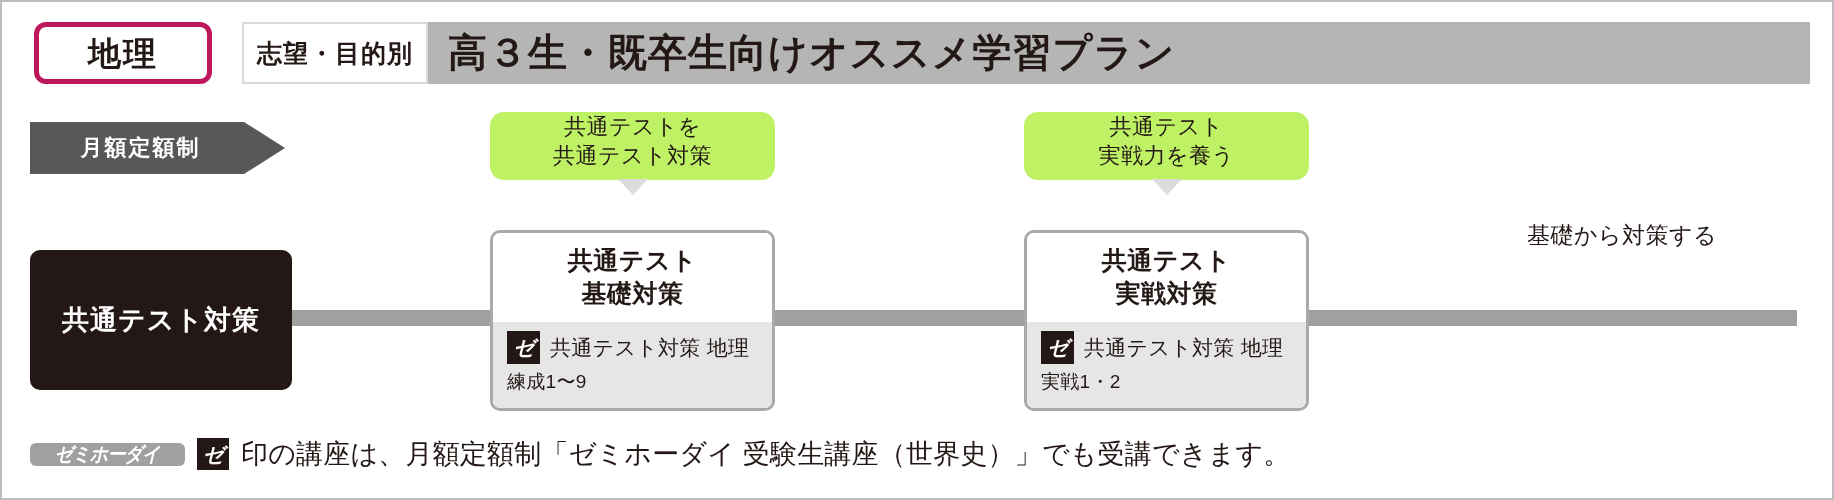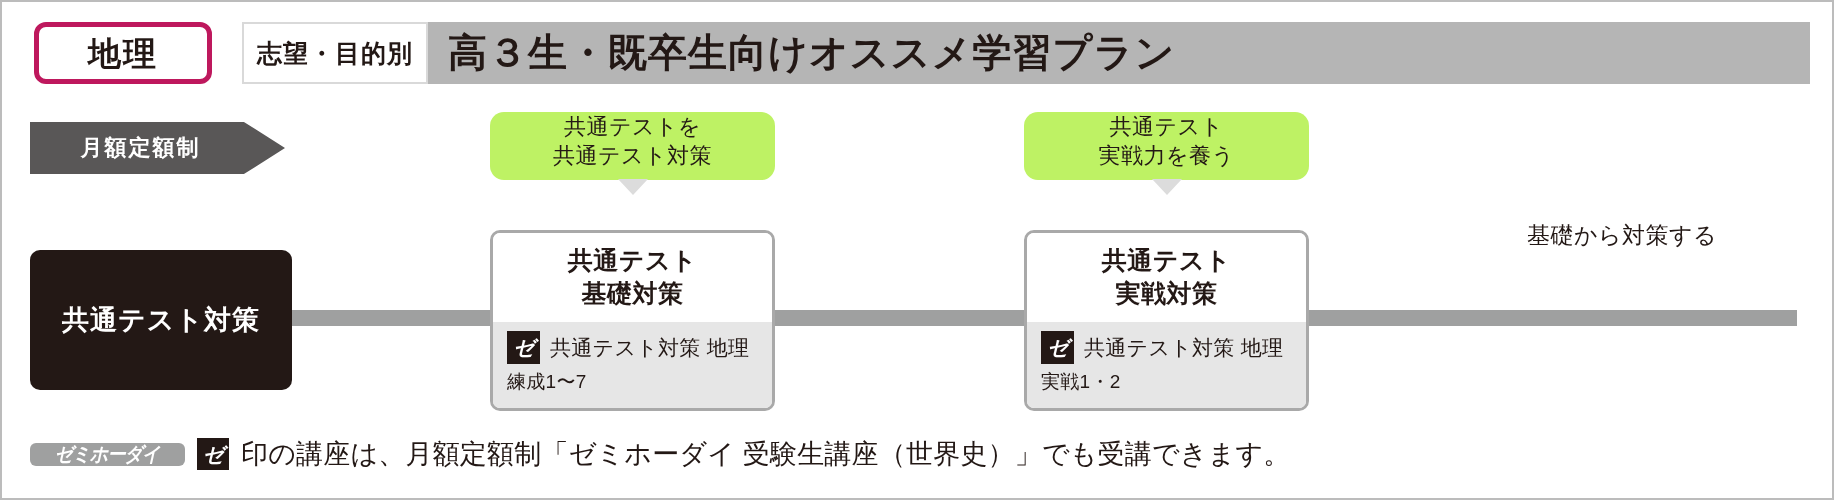--- a/index.html
+++ b/index.html
@@ -342,21 +342,21 @@
   <div class="card" id="card-0">
     <div class="card-head">
       <div class="line">共通テスト</div>
       <div class="line">基礎対策</div>
     </div>
     <div class="card-body">
       <div class="course-row">
         <div class="zemi-mark">ゼ</div>
         <div class="course-name">共通テスト対策 地理</div>
       </div>
-      <div class="course-sub">練成1〜7</div>
+      <div class="course-sub">練成1〜9</div>
     </div>
   </div>
 
   <div class="card" id="card-1">
     <div class="card-head">
       <div class="line">共通テスト</div>
       <div class="line">実戦対策</div>
     </div>
     <div class="card-body">
       <div class="course-row">

